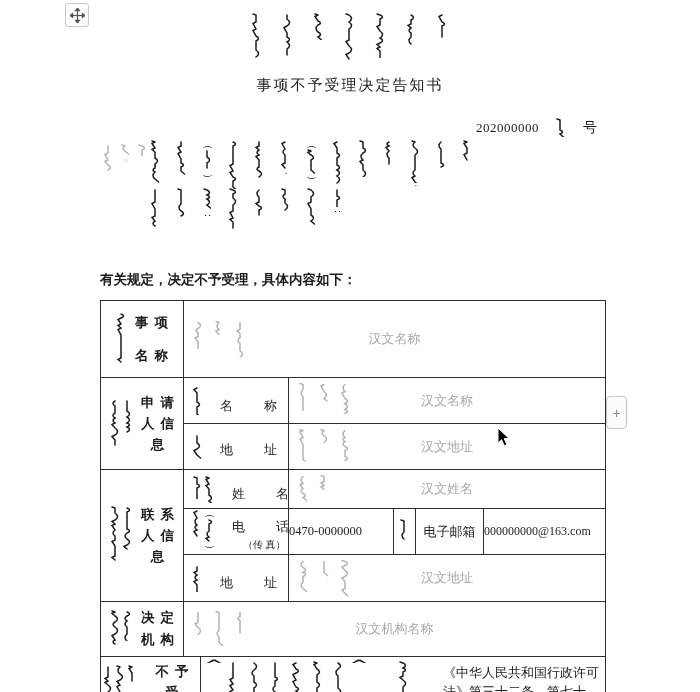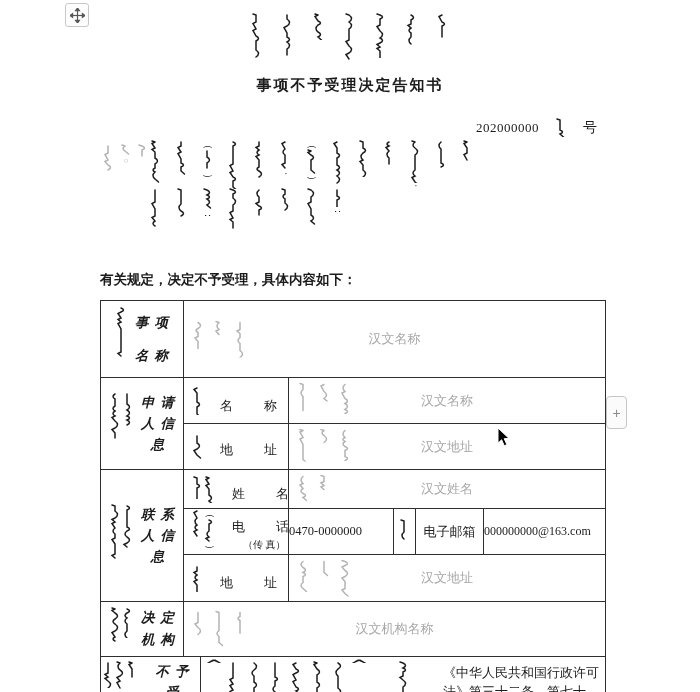--- a/index.html
+++ b/index.html
@@ -4,21 +4,21 @@
 <style>
   html,body{margin:0;padding:0;background:#fff;}
   #page{position:relative;width:700px;height:692px;background:#fff;overflow:hidden;
         font-family:"Liberation Serif","DejaVu Serif",serif;color:#1c1c1c;}
   
   #handle{position:absolute;left:65px;top:3px;width:22px;height:22px;border:1px solid #c9c9c9;
           border-radius:3px;background:#fdfdfd;display:flex;align-items:center;justify-content:center;cursor:move;}
   
   #heading{position:absolute;left:0;top:13px;width:700px;display:flex;justify-content:center;gap:19px;}
   
-  #title{position:absolute;left:0;top:76px;width:700px;text-align:center;font-weight:bold;
+  #title{position:absolute;left:0;top:76px;width:700px;text-align:center;font-weight:normal;
          font-size:15px;letter-spacing:2px;font-family:"Liberation Sans","DejaVu Sans",sans-serif;}
   
   #docno{position:absolute;left:476px;top:118px;display:flex;align-items:flex-start;gap:16px;font-size:13px;}
   #docno .num{letter-spacing:.5px;padding-top:2px;}
   #docno .suffix{font-size:14px;padding-top:1px;}
   
   .mg{display:flex;align-items:flex-start;color:#1c1c1c;}
   .mg.gray{color:#b3b3b3;}
   #par-gray{position:absolute;left:103px;top:144px;gap:5px;}
   #par-line1{position:absolute;left:150px;top:140px;gap:14px;}
@@ -33,21 +33,21 @@
   #intro{position:absolute;left:100px;top:232px;width:560px;font-size:13px;white-space:nowrap;}
   #intro .graylabel{color:#a8a8a8;}
   #intro .blacktext{font-weight:bold;font-family:"Liberation Sans","DejaVu Sans",sans-serif;margin-left:56px;}
   #intro .gap{display:inline-block;width:42px;}
   #intro .blacktail{font-weight:bold;font-family:"Liberation Sans","DejaVu Sans",sans-serif;}
   #line2zh{position:absolute;left:100px;top:271px;font-weight:bold;font-size:13.5px;
            font-family:"Liberation Sans","DejaVu Sans",sans-serif;}
   
   #tbl{position:absolute;left:100px;top:300px;border-collapse:collapse;table-layout:fixed;width:506px;}
   #tbl td{border:1px solid #2e2e2e;padding:0;vertical-align:middle;overflow:hidden;}
-  .hwrap{display:flex;justify-content:center;gap:7px;padding:2px;font-style:italic;}
+  .hwrap{display:flex;align-items:center;justify-content:center;gap:7px;padding:2px;}
   .hzh{font-weight:bold;font-family:"Liberation Sans","DejaVu Sans",sans-serif;font-size:13.5px;text-align:center;}
   .hzh div{letter-spacing:6px;margin-right:-6px;line-height:21px;}
   .r1 .hzh div{line-height:33px;}
   .r7 .hzh div{line-height:22px;}
   .lwrap{display:flex;align-items:flex-end;gap:16px;padding-left:8px;}
   .ltext{font-size:13px;letter-spacing:9px;margin-right:-9px;white-space:nowrap;}
   .ltext2{font-size:10px;line-height:18px;white-space:nowrap;margin-left:11px;}
   .vcell{position:relative;}
   .vcell .mg{position:absolute;left:9px;top:50%;transform:translateY(-50%);gap:9px;}
   .ph{width:100%;text-align:center;color:#a8a8a8;font-size:13px;}

